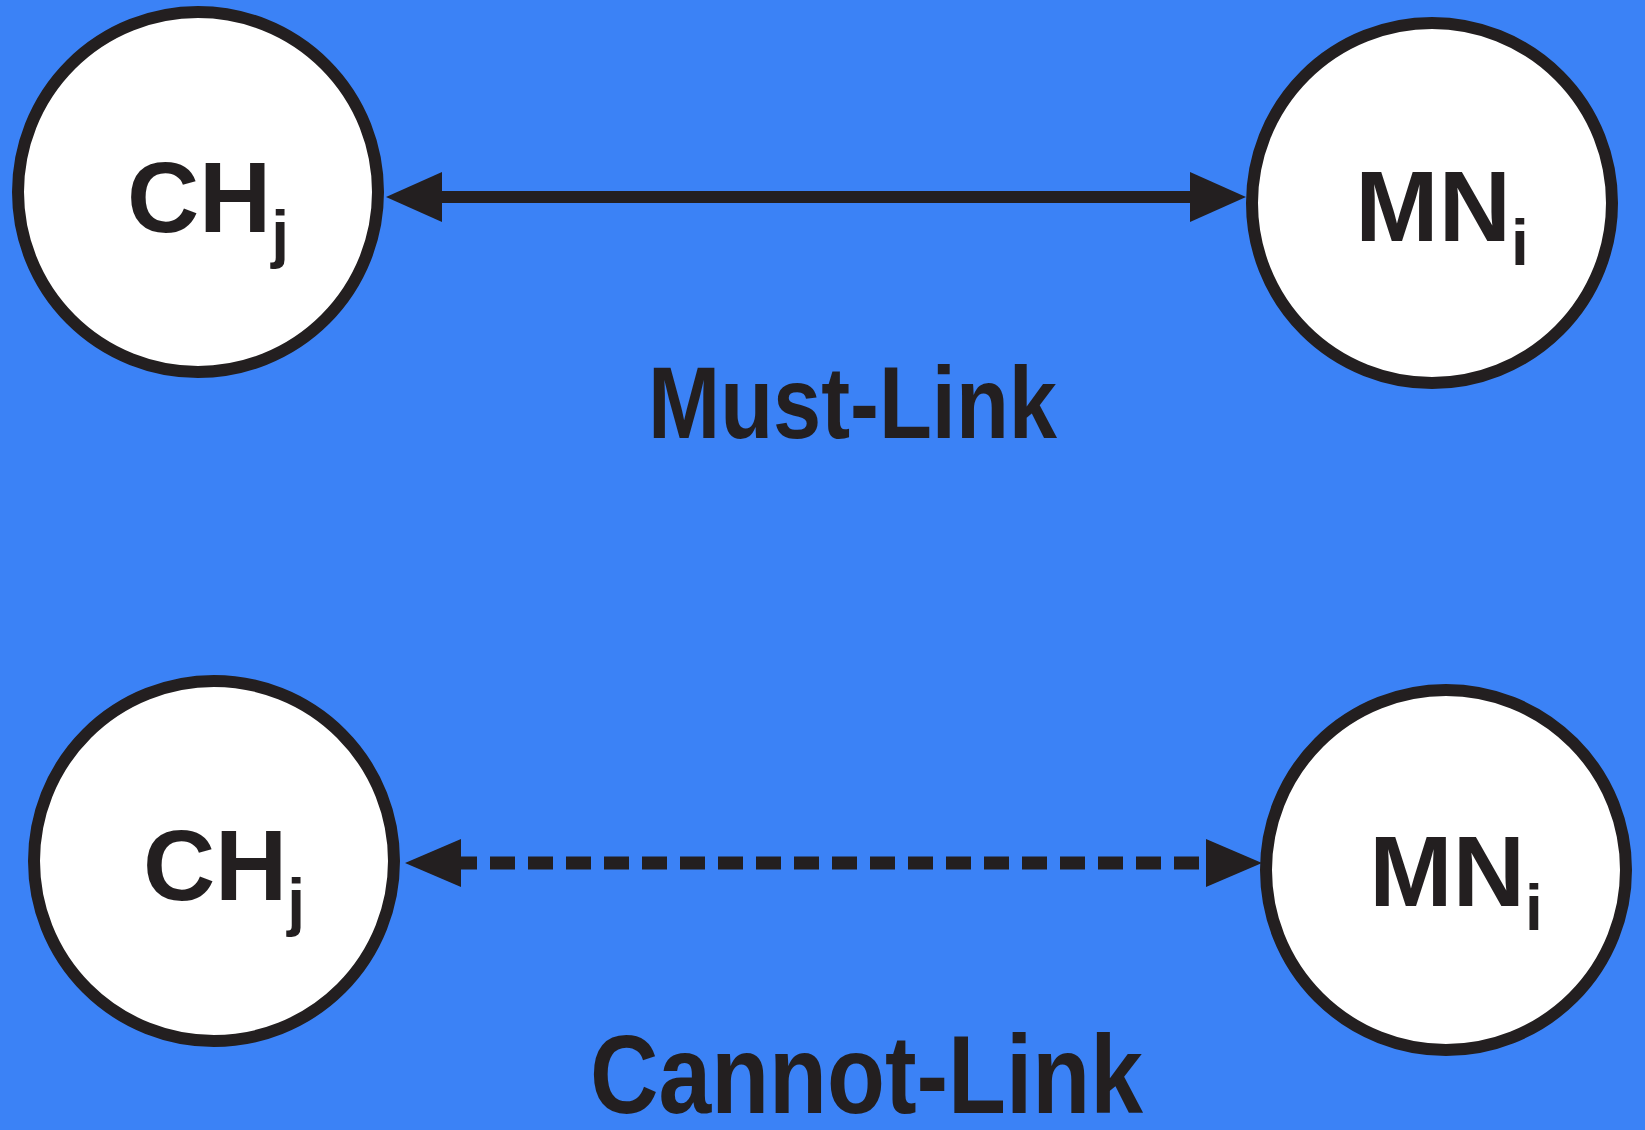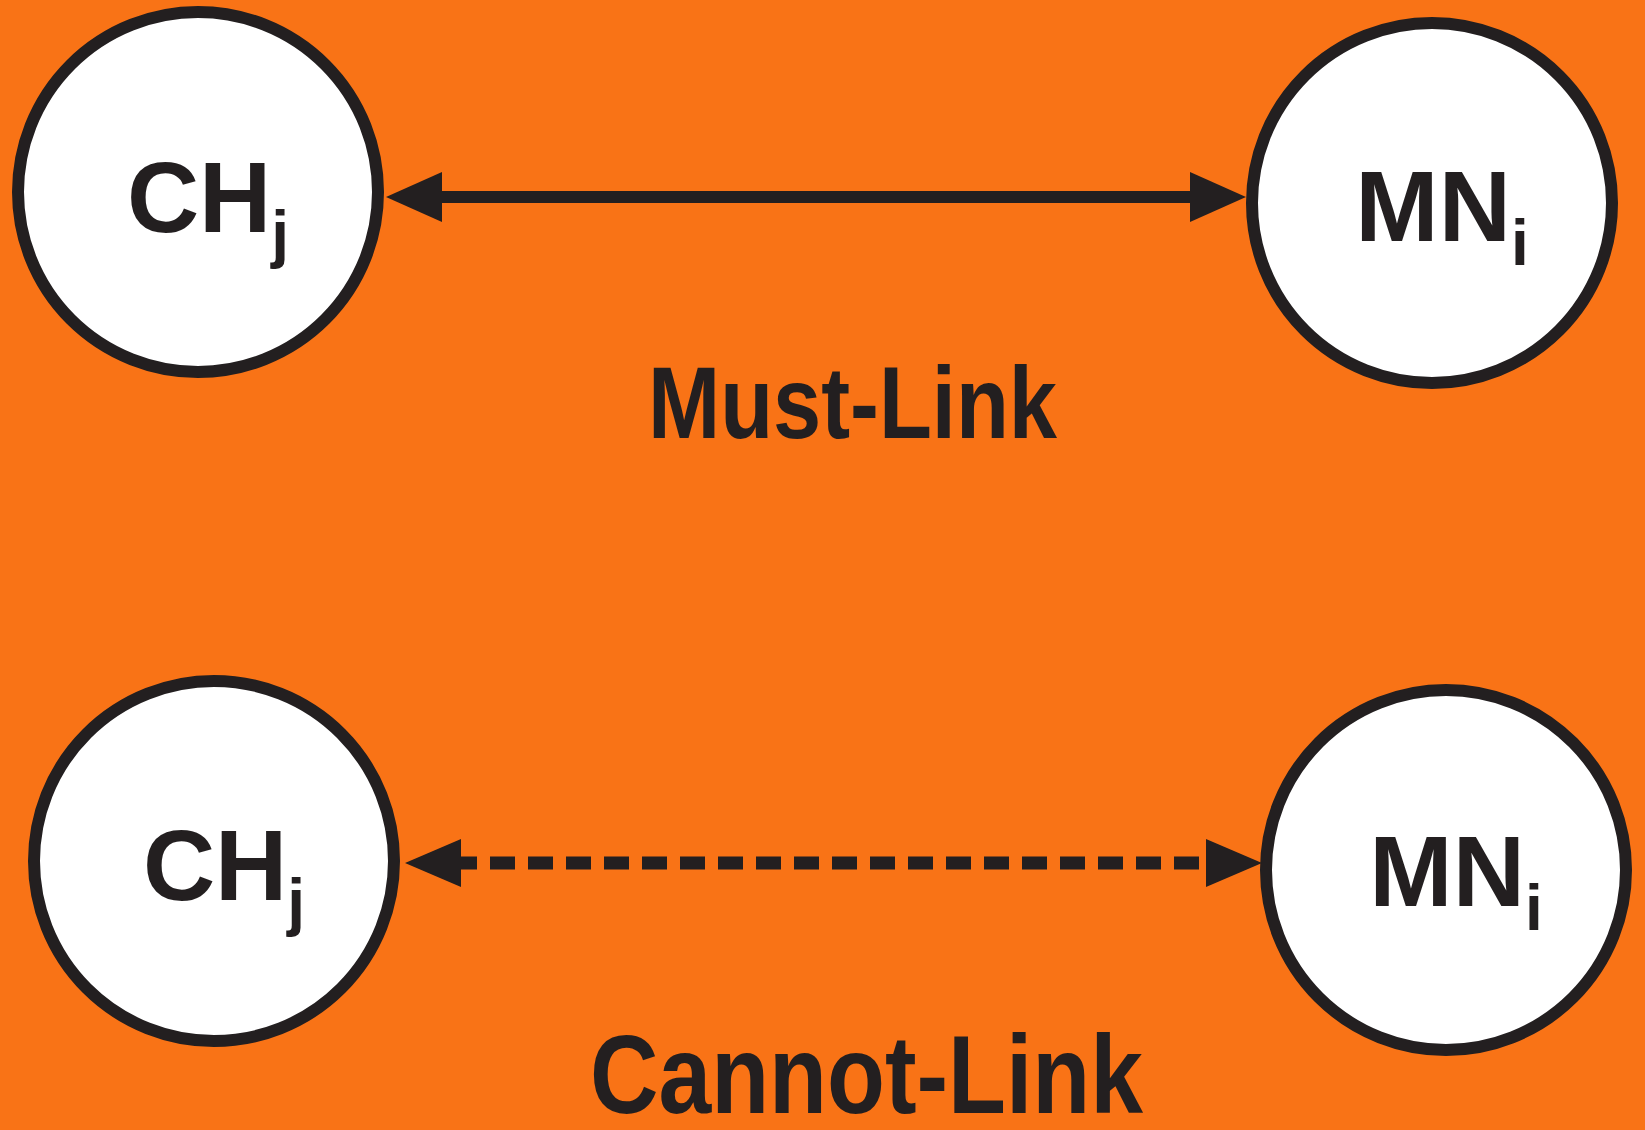--- a/index.html
+++ b/index.html
@@ -4,21 +4,21 @@
 <style>
   html, body {
     margin: 0;
     padding: 0;
     background: #ffffff;
   }
   .stage {
     position: relative;
     width: 1645px;
     height: 1130px;
-    background: #f97316;
+    background: #3b82f6;
     overflow: hidden;
   }
   svg { display: block; }
   .node-circle {
     fill: #ffffff;
     stroke: #231f20;
     stroke-width: 12;
   }
   .node-label {
     font-family: "Liberation Sans", "DejaVu Sans", sans-serif;

